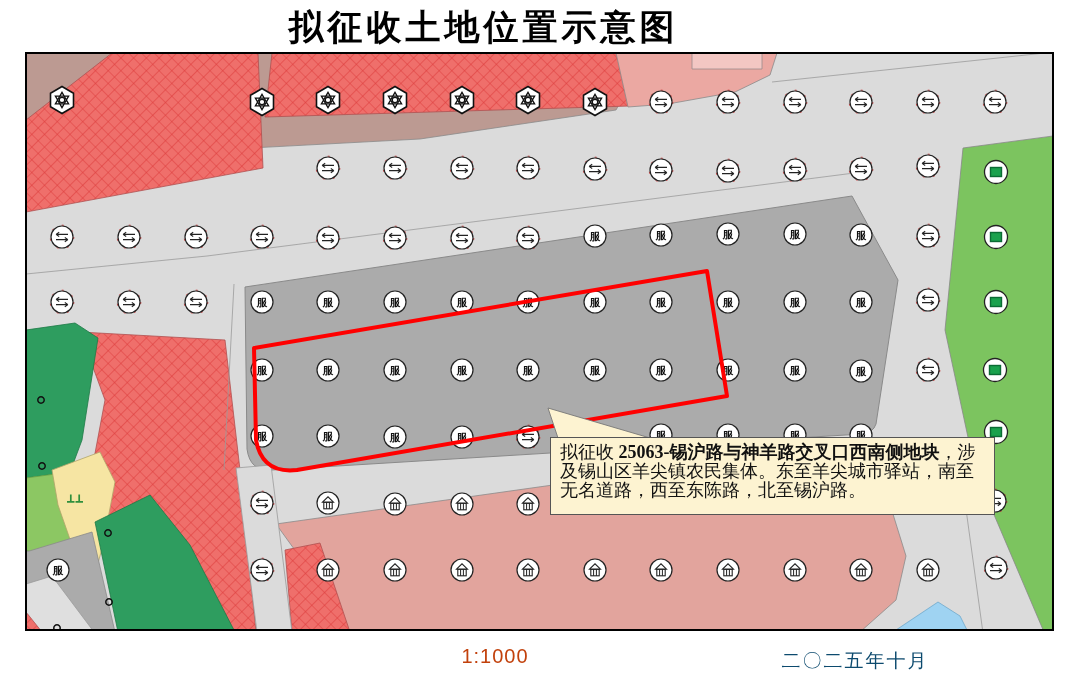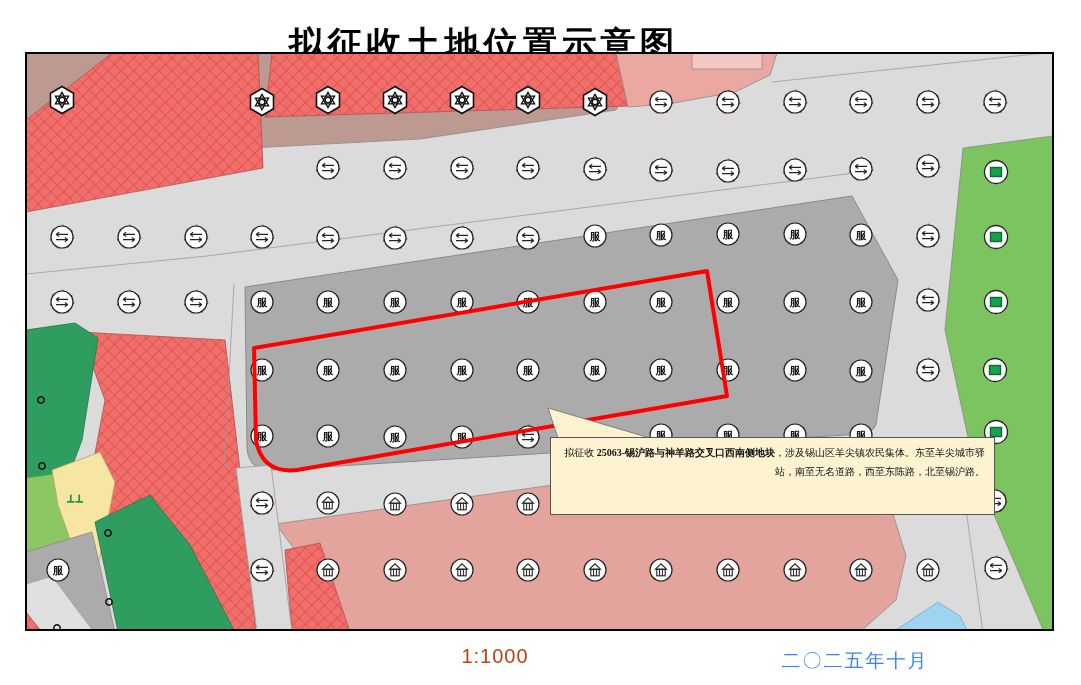--- a/index.html
+++ b/index.html
@@ -1,31 +1,31 @@
 <!DOCTYPE html>
 <html lang="zh"><head>
 <meta charset="utf-8">
 <style>
   html,body{margin:0;padding:0;background:#fff;}
   .stage{position:relative;width:1081px;height:685px;background:#fff;overflow:hidden;
          font-family:"Liberation Sans",sans-serif;}
   .map-title{position:absolute;left:0;top:4px;width:967px;text-align:center;
          font-family:"Liberation Serif","DejaVu Serif",serif;
-         font-size:35px;font-weight:bold;letter-spacing:4px;color:#000;margin-top:17px;}
+         font-size:35px;font-weight:bold;letter-spacing:4px;color:#000;}
   .map-svg{position:absolute;left:0;top:0;}
   .callout{position:absolute;left:550px;top:437px;width:445px;height:78px;
          background:#FDF3D1;border:1px solid #555;box-sizing:border-box;
          padding:5px 9px;font-family:"Liberation Serif","DejaVu Serif",serif;
-         font-size:10px;line-height:19px;color:#111;z-index:5;text-align:right;}
+         font-size:18px;line-height:19px;color:#111;z-index:5;}
   .callout b{font-weight:bold;}
   .scale-label{position:absolute;left:430px;top:645px;width:130px;text-align:center;
          font-size:20px;color:#c2410c;letter-spacing:1px;}
   .date-label{position:absolute;left:770px;top:648px;width:170px;text-align:center;
          font-family:"Liberation Serif","DejaVu Serif",serif;
-         font-size:19px;color:#3b82f6;letter-spacing:2px;}
+         font-size:19px;color:#0c4a6e;letter-spacing:2px;}
 </style>
 </head>
 <body>
 
 <div class="stage">
 
   <div class="map-title">拟征收土地位置示意图</div>
 
   <svg class="map-svg" width="1081" height="685" viewBox="0 0 1081 685">
     <defs>

